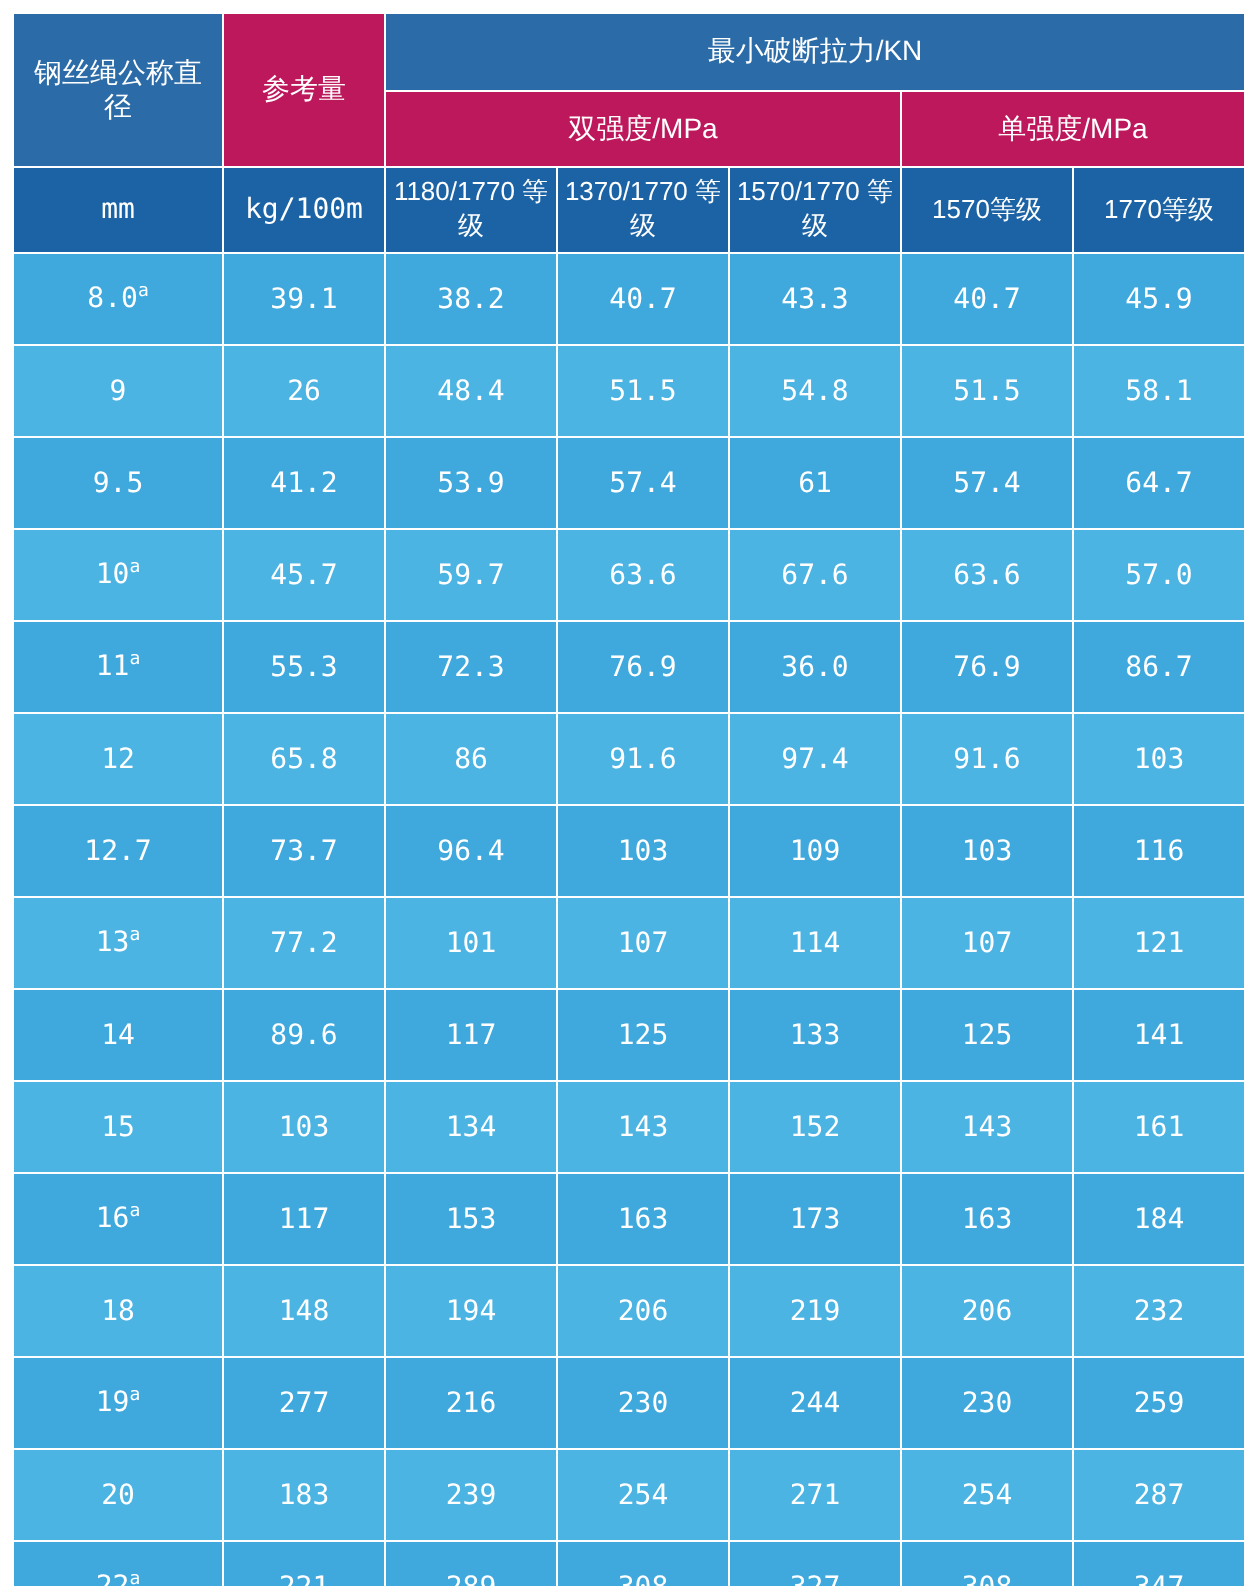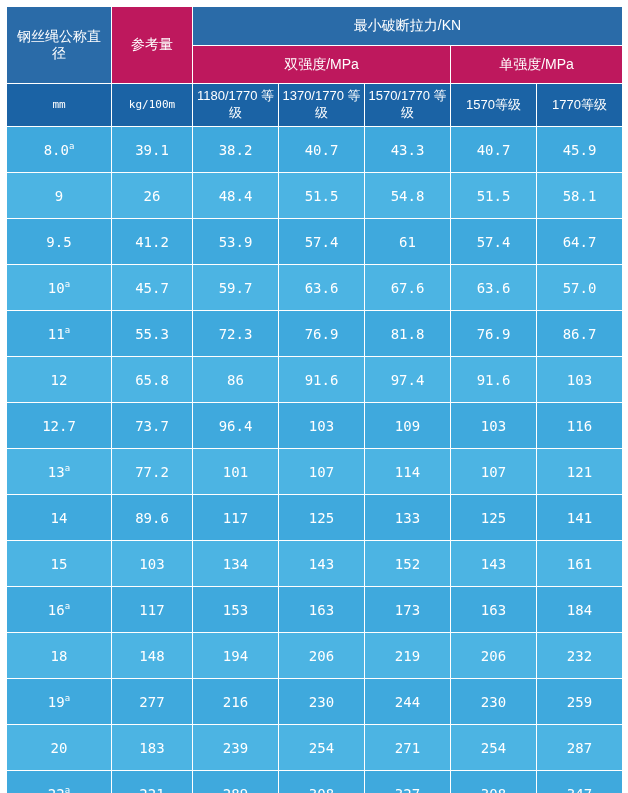--- a/index.html
+++ b/index.html
@@ -40,21 +40,21 @@
   }
   .h-mid {
     background: #be185d;
     color: #ffffff;
     font-size: 14px;
     line-height: 1.25;
   }
   .h-sub {
     background: #1b63a5;
     color: #ffffff;
-    font-size: 11px;
+    font-size: 14px;
     line-height: 1.3;
     font-family: "DejaVu Sans Mono", monospace;
   }
   .h-sub.cjk {
     font-family: "Liberation Sans", sans-serif;
     font-size: 13px;
   }
   
   td.cell {
     background: #3fa9dd;
@@ -143,21 +143,21 @@
           <td class="cell alt">63.6</td>
           <td class="cell alt">67.6</td>
           <td class="cell alt">63.6</td>
           <td class="cell alt">57.0</td>
         </tr>
         <tr>
           <td class="cell">11<span class="sup">a</span></td>
           <td class="cell">55.3</td>
           <td class="cell">72.3</td>
           <td class="cell">76.9</td>
-          <td class="cell">81.8</td>
+          <td class="cell">36.0</td>
           <td class="cell">76.9</td>
           <td class="cell">86.7</td>
         </tr>
         <tr>
           <td class="cell alt">12</td>
           <td class="cell alt">65.8</td>
           <td class="cell alt">86</td>
           <td class="cell alt">91.6</td>
           <td class="cell alt">97.4</td>
           <td class="cell alt">91.6</td>

